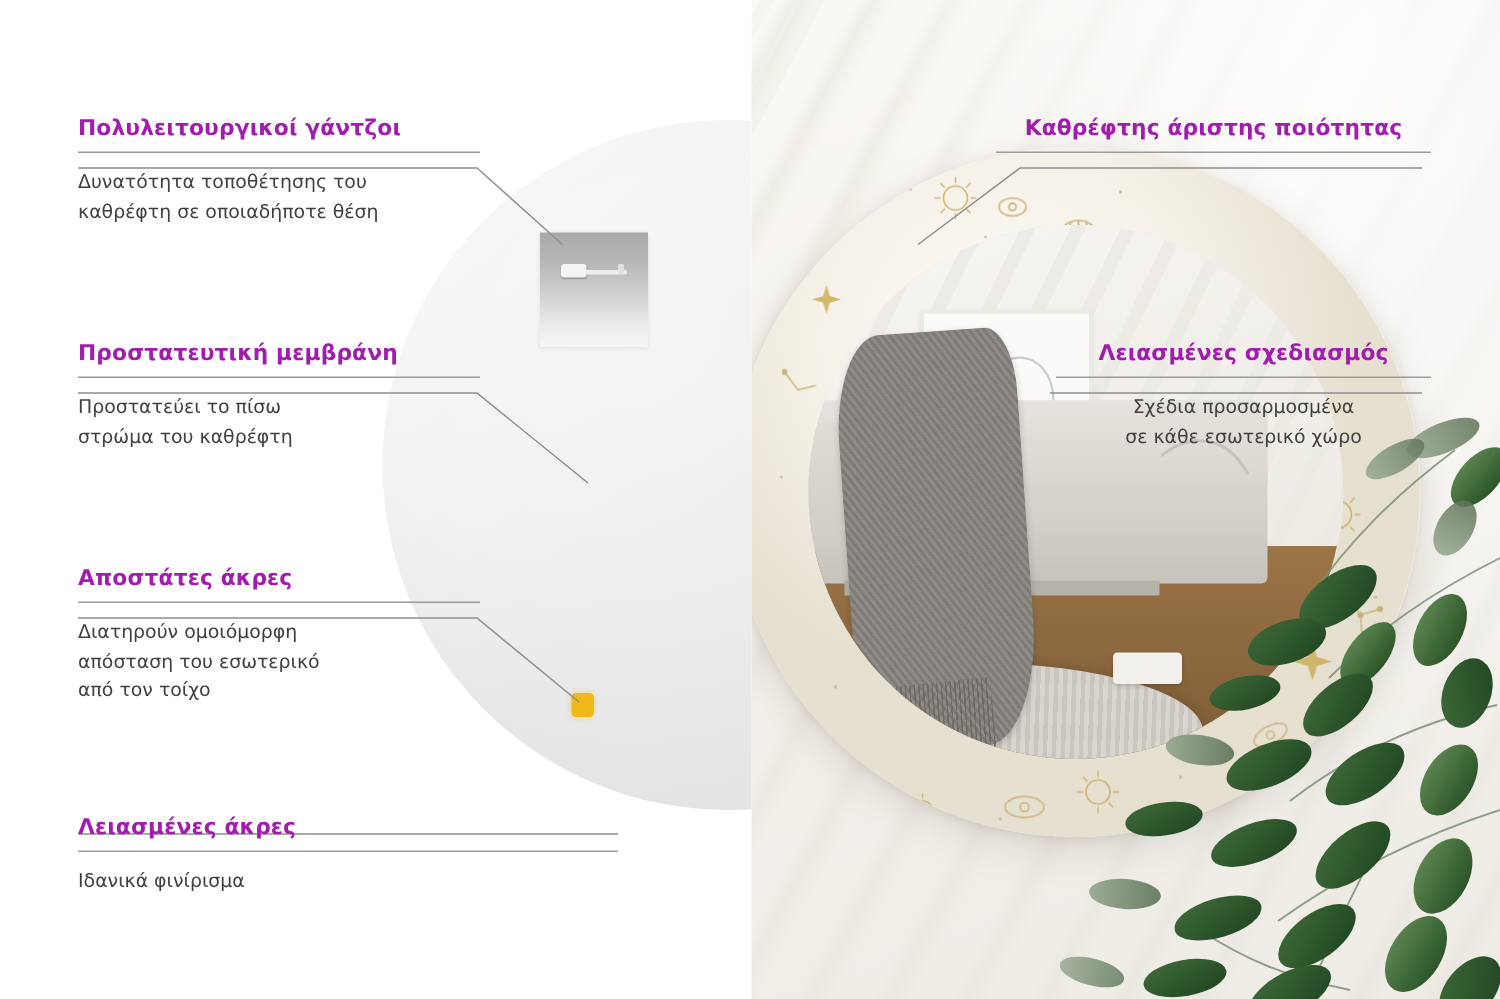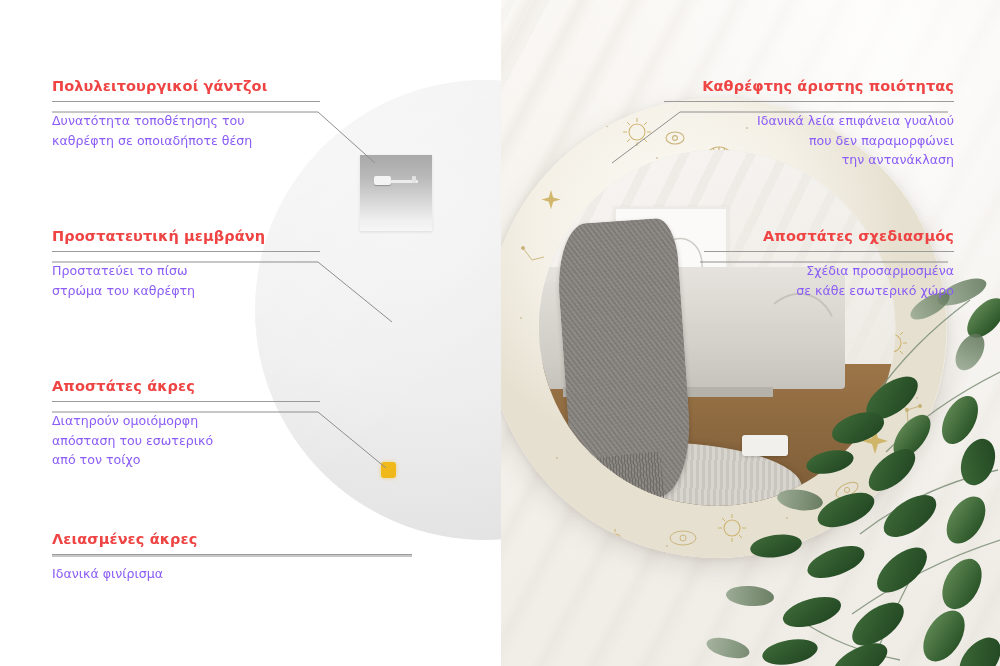--- a/index.html
+++ b/index.html
@@ -174,35 +174,35 @@
     background:#f2f0ec; border-radius:3px;
     box-shadow:0 1px 3px rgba(0,0,0,.18);
   }
 
   
   .foliage{ position:absolute; inset:0; pointer-events:none; }
 
   
   .callout{ position:absolute; z-index:6; }
   .callout h3{
-    font-size:14.5px; font-weight:700; color:#ef4444; letter-spacing:.1px;
+    font-size:14.5px; font-weight:700; color:#a21caf; letter-spacing:.1px;
     white-space:nowrap;
   }
   .callout .rule{
     height:1px; background:#9b9b9b; margin-top:7px; margin-bottom:9px;
   }
   .callout p{
-    font-size:12.6px; line-height:1.55; color:#8b5cf6; white-space:pre-line;
-  }
-  .callout.right{ text-align:right; }
+    font-size:12.6px; line-height:1.55; color:#404040; white-space:pre-line;
+  }
+  .callout.right{ text-align:center; }
 
   .c1{ left:52px; top:78px;  width:268px; }
   .c2{ left:52px; top:228px; width:268px; }
   .c3{ left:52px; top:378px; width:268px; }
-  .c4{ left:52px; top:531px; width:360px; }
+  .c4{ left:52px; top:544px; width:360px; }
 
   .c5{ right:46px; top:78px;  width:290px; }
   .c6{ right:46px; top:228px; width:250px; }
 
   .leaders{ position:absolute; inset:0; z-index:5; pointer-events:none; }
 </style>
 </head>
 <body>
 
 <div id="stage">
@@ -480,25 +480,22 @@
 
   <div class="callout c4">
     <h3>Λειασμένες άκρες</h3>
     <div class="rule"></div>
     <p>Ιδανικά φινίρισμα</p>
   </div>
 
   <div class="callout right c5">
     <h3>Καθρέφτης άριστης ποιότητας</h3>
     <div class="rule"></div>
-    <p>Ιδανικά λεία επιφάνεια γυαλιού
-που δεν παραμορφώνει
-την αντανάκλαση</p>
   </div>
 
   <div class="callout right c6">
-    <h3>Αποστάτες σχεδιασμός</h3>
+    <h3>Λειασμένες σχεδιασμός</h3>
     <div class="rule"></div>
     <p>Σχέδια προσαρμοσμένα
 σε κάθε εσωτερικό χώρο</p>
   </div>
 
 </div>
 
 </body></html>

